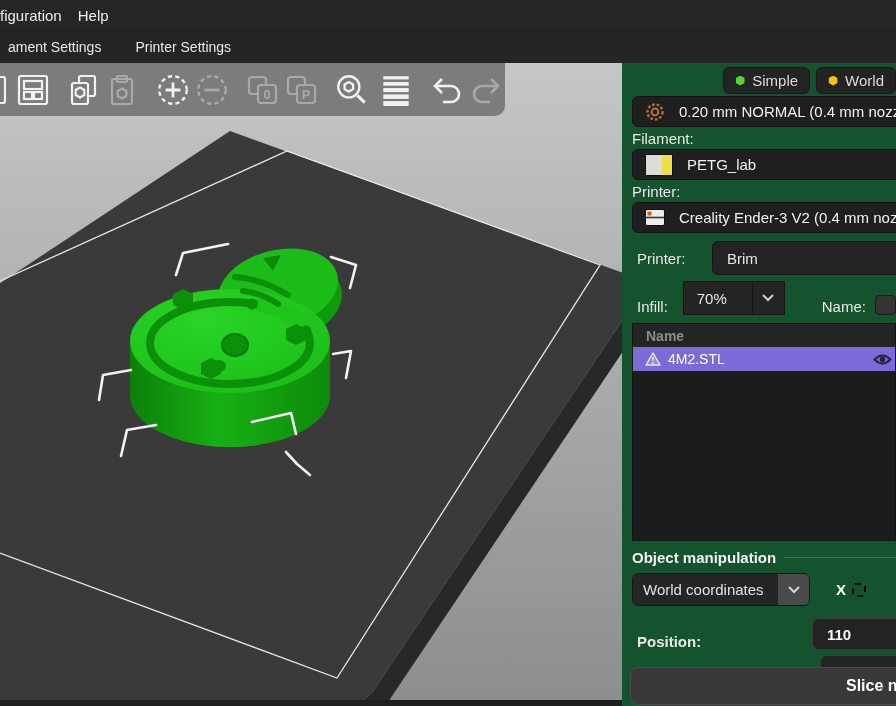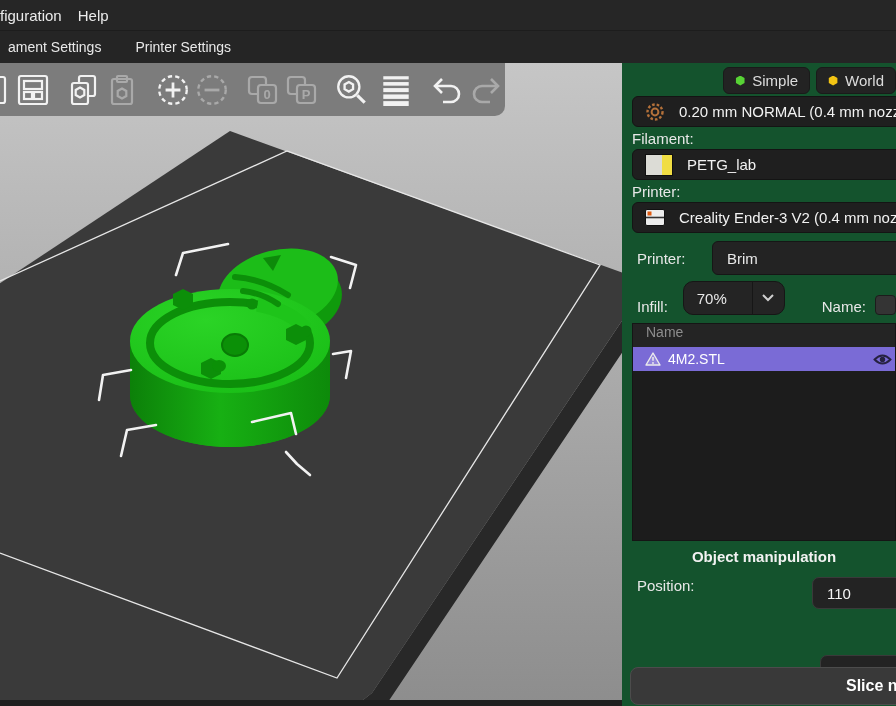--- a/index.html
+++ b/index.html
@@ -47,45 +47,45 @@
     display:flex;align-items:center;gap:14px;padding-left:12px;color:#f2f2f2;white-space:nowrap;
     margin-bottom:2px;box-sizing:border-box;}
   .swatch{width:26px;height:20px;border:1px solid #101010;display:flex;}
   .swatch .a{width:16px;background:#dcdcd6;} .swatch .b{width:10px;background:#f0dd43;}
   .supports-row{display:flex;align-items:center;margin-top:8px;height:34px;}
   .supports-row .lbl{width:75px;padding-left:5px;}
   .supports-combo{flex:1;height:34px;background:#232323;border:1px solid #161616;border-radius:6px;
     display:flex;align-items:center;padding-left:14px;box-sizing:border-box;margin-right:-10px;}
   .infill-row{display:flex;align-items:flex-end;margin-top:6px;height:34px;}
   .infill-row .lbl{width:48px;padding-left:5px;}
-  .infill-combo{display:flex;height:32px;background:#242424;border:1px solid #161616;border-radius:10px;overflow:hidden;}
+  .infill-combo{display:flex;height:32px;background:#242424;border:1px solid #161616;border-radius:0;overflow:hidden;}
   .infill-val{width:58px;display:flex;align-items:center;padding-left:13px;}
   .infill-arrow{width:33px;display:flex;align-items:center;justify-content:center;border-left:1px solid #161616;}
   .brim-lbl{margin-left:37px;}
   .checkbox{width:20px;height:18px;background:#343434;border:1px solid #1c1c1c;border-radius:4px;margin-left:9px;}
 
   .obj-list{margin-top:8px;height:218px;background:#1c1c1c;border:1px solid #151515;
     margin-right:0;box-sizing:border-box;}
-  .list-header{height:23px;background:#242424;display:flex;
-    color:#8d8d8d;font-weight:normal;font-size:14px;padding-left:13px;}
+  .list-header{height:23px;background:#242424;display:flex;align-items:center;
+    color:#8d8d8d;font-weight:bold;font-size:14px;padding-left:13px;}
   .list-row{height:24px;background:#7a6bd6;display:flex;align-items:center;
     color:#fff;font-size:14px;padding-left:12px;gap:7px;}
   .list-row .grow{flex:1;}
   .eye{margin-right:3px;display:flex;align-items:center;}
 
-  .manip-title-row{display:flex;align-items:center;margin-top:7px;height:19px;flex-direction:column;}
+  .manip-title-row{display:flex;align-items:center;margin-top:7px;height:19px;}
   .manip-title{font-weight:bold;font-size:15px;color:#f2f2f2;white-space:nowrap;}
   .manip-rule{flex:1;height:1px;background:#5c5c5c;margin-left:8px;margin-right:-0px;}
   .coords-row{display:flex;align-items:center;margin-top:6px;height:33px;}
   .coords-combo{display:flex;width:178px;height:33px;border-radius:6px;overflow:hidden;border:1px solid #171717;box-sizing:border-box;}
   .coords-val{flex:1;background:#252525;display:flex;align-items:center;padding-left:10px;color:#e2e2e2;white-space:nowrap;}
   .coords-arrow{width:31px;background:#4a4a4a;display:flex;align-items:center;justify-content:center;}
   .axis-x{font-weight:bold;color:#ffffff;margin-left:26px;}
   .axis-icon{width:10px;height:10px;border:2px dashed #0b0b0b;border-radius:3px;margin-left:6px;}
-  .pos-row{display:flex;align-items:flex-start;margin-top:10px;height:34px;}
+  .pos-row{display:flex;align-items:flex-end;margin-top:10px;height:34px;font-weight:bold;}
   .pos-lbl{padding-left:5px;flex:1;}
   .pos-input{width:110px;height:32px;background:#232323;border:1px solid #3a3a3a;border-radius:7px;
     display:flex;align-items:center;padding-left:14px;color:#f6f6f6;box-sizing:border-box;margin-right:-26px;}
   .partial-input{position:absolute;left:198px;top:592px;width:110px;height:30px;background:#232323;
     border:1px solid #3a3a3a;border-radius:7px;box-sizing:border-box;}
   .slice-btn{position:absolute;left:8px;top:604px;width:500px;height:38px;background:#393939;
     border:1px solid #4c4c4c;border-radius:8px;color:#ffffff;font-weight:bold;font-size:16px;
     font-family:"Liberation Sans",sans-serif;text-align:left;padding-left:215px;box-sizing:border-box;}
 </style>
 </head>
@@ -335,20 +335,32 @@
               </svg>
           </span>
         </div>
       </div>
 
       <div class="manip-title-row">
         <span class="manip-title">Object manipulation</span>
         <span class="manip-rule"></span>
       </div>
 
+      <div class="coords-row">
+        <div class="coords-combo">
+          <span class="coords-val">World coordinates</span>
+          <span class="coords-arrow">
+            <svg width="12" height="8" viewBox="0 0 12 8">
+              <polyline points="1,1 6,6 11,1" fill="none" stroke="#d6d6d6" stroke-width="2"></polyline>
+              </svg>
+          </span>
+        </div>
+        <span class="axis-x">X</span>
+        <span class="axis-icon"></span>
+      </div>
 
       <div class="pos-row">
         <span class="pos-lbl">Position:</span>
         <div class="pos-input">
           <span>110</span>
         </div>
       </div>
 
       <div class="partial-input"></div>
 

